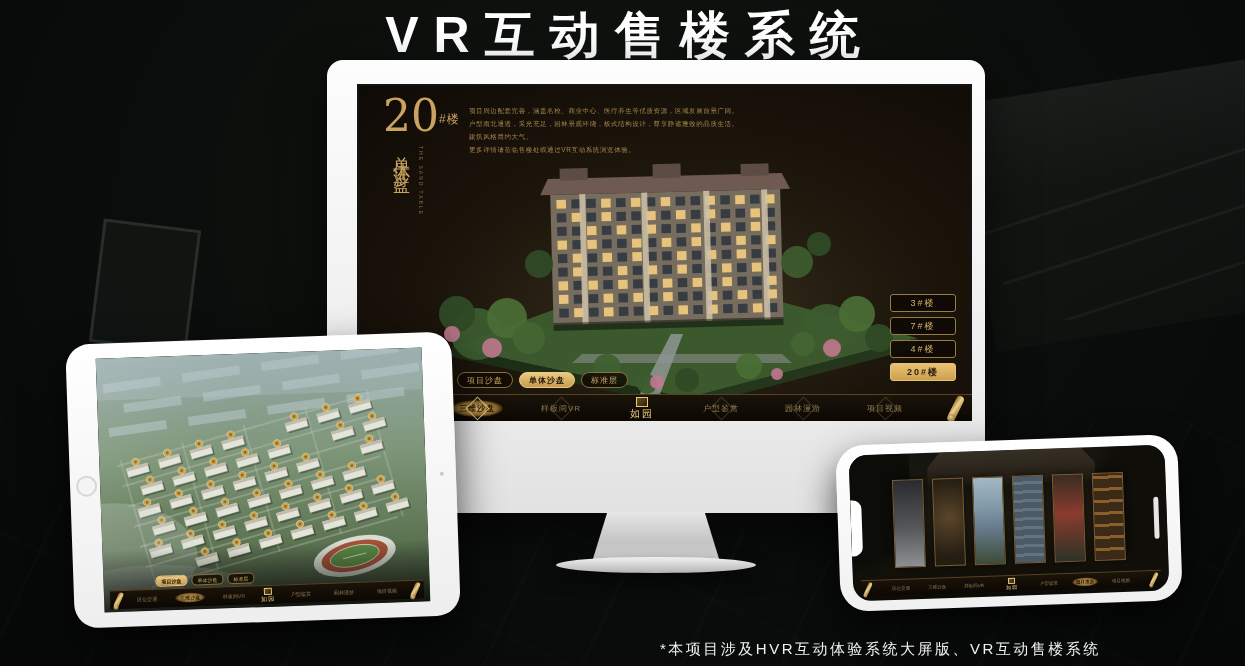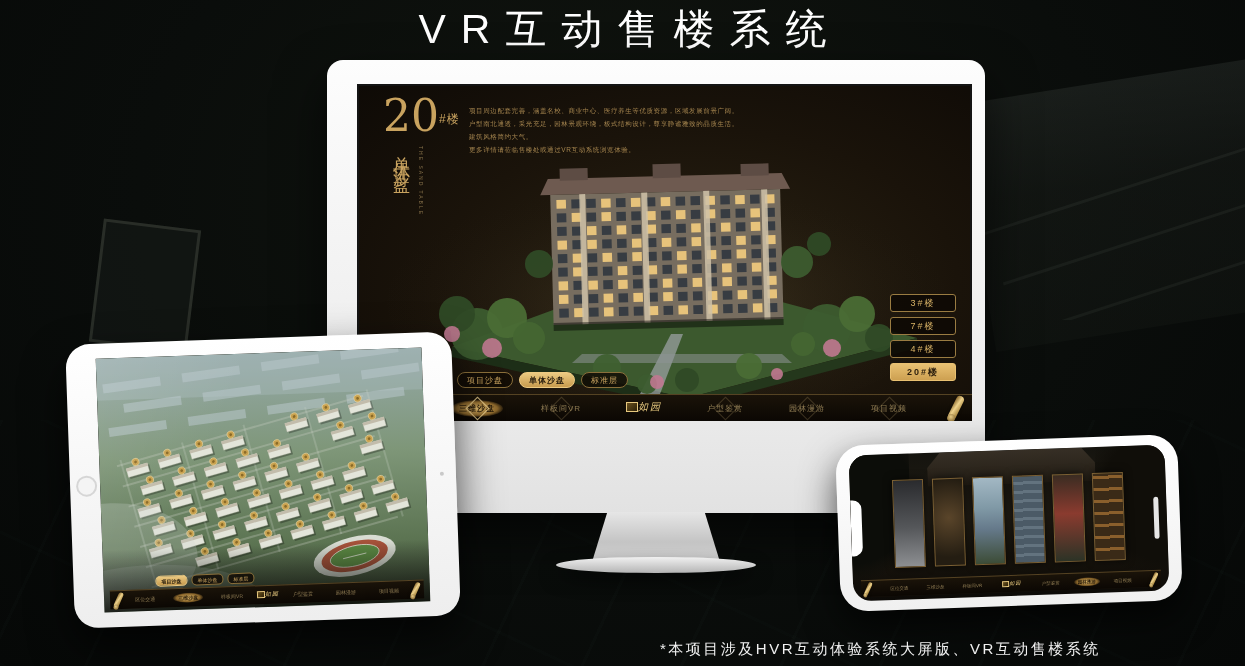--- a/index.html
+++ b/index.html
@@ -13,39 +13,39 @@
   .bg-streaks i{position:absolute;width:340px;height:3px;background:rgba(90,98,90,.22);transform:rotate(-18deg);display:block;}
   .bg-streaks i:nth-child(1){top:40px;left:-10px}.bg-streaks i:nth-child(2){top:90px;left:10px}.bg-streaks i:nth-child(3){top:140px;left:30px}
   .bg-shot{position:absolute;right:-30px;top:80px;width:300px;height:250px;transform:rotate(-9deg);
     background:linear-gradient(180deg,rgba(52,58,54,.45),rgba(28,32,28,.5) 40%,rgba(20,24,20,.55));opacity:.8;}
   .bg-map{position:absolute;left:0;top:420px;width:1245px;height:246px;opacity:.5;
     background:
       repeating-linear-gradient(115deg,rgba(70,110,96,.07) 0 3px,transparent 3px 90px),
       repeating-linear-gradient(25deg,rgba(70,110,96,.05) 0 3px,transparent 3px 120px);}
   
   .main-title{position:absolute;top:2px;left:0;width:100%;text-align:center;color:#ffffff;
-    font-size:41px;font-weight:normal;letter-spacing:15px;text-indent:15px;}
+    font-size:50px;font-weight:bold;letter-spacing:15px;text-indent:15px;}
   .footnote{position:absolute;left:660px;top:640px;color:#f0f0f0;font-size:15px;letter-spacing:2.5px;}
   
   .pill{display:inline-flex;align-items:center;justify-content:center;height:14px;padding:0 9px;
     border:1px solid #8a6f3a;border-radius:8px;color:#c9a35f;font-size:8px;letter-spacing:1px;
     background:rgba(18,12,5,.85);white-space:nowrap;}
   .pill.sel{background:linear-gradient(#ecca82,#c79b4e);color:#241a0c;border-color:#ecca82;font-weight:bold;}
   .pill-sm{height:9px;padding:0 5px;font-size:5px;border-radius:5px;letter-spacing:0;}
   .floor-btn{width:64px;height:16px;display:flex;align-items:center;justify-content:center;
     border:1px solid #9a7c42;border-radius:3px;color:#d8b266;font-size:9px;letter-spacing:2px;
     background:rgba(14,9,4,.88);}
   .floor-btn.sel{background:linear-gradient(#e9c172,#cda051);color:#2a1d0c;font-weight:bold;border-color:#e9c172;}
   .nav-bar{display:flex;align-items:center;justify-content:space-between;
     background:linear-gradient(#1a1309,#0b0703);border-top:1px solid rgba(198,158,84,.4);}
   .nav-items{display:flex;align-items:center;}
   .nav-item{position:relative;color:#8d7a52;white-space:nowrap;cursor:default;}
   .nav-item.sel{color:#2a1d0a;font-weight:bold;border-radius:50%;
     background:radial-gradient(ellipse at center,rgba(228,189,110,.97) 0%,rgba(168,124,52,.8) 55%,rgba(90,60,20,0) 75%);}
-  .nav-logo{display:flex;flex-direction:row;color:#e6c87e;line-height:1;font-style:italic;}
+  .nav-logo{display:flex;flex-direction:column;align-items:center;color:#e6c87e;line-height:1;}
   .seal{border:1px solid #e6c87e;background:linear-gradient(135deg,#6b521f,#2c2008);}
   .scroll-icon{position:relative;border-radius:4px;flex:none;
     background:linear-gradient(100deg,#7d5c24,#eed28c 45%,#9a7730);transform:rotate(26deg);
     box-shadow:0 1px 3px rgba(0,0,0,.6);}
   .scroll-icon::after{content:'';position:absolute;bottom:-2px;left:50%;transform:translateX(-50%);
     width:8px;height:8px;border-radius:50%;background:radial-gradient(circle at 40% 40%,#e8cc86,#6b4e1c);}
   
   .monitor{position:absolute;left:327px;top:60px;width:658px;height:453px;
     background:linear-gradient(#fdfdfd,#ededed 70%,#e2e2e2);border-radius:16px 16px 6px 6px;
     box-shadow:0 22px 50px rgba(0,0,0,.65);}

